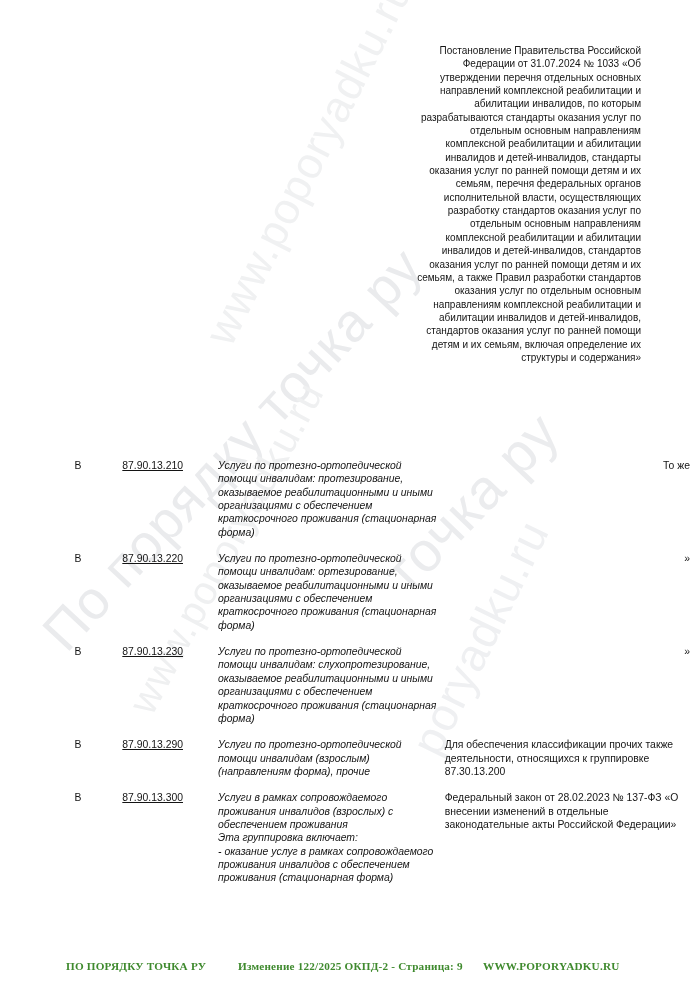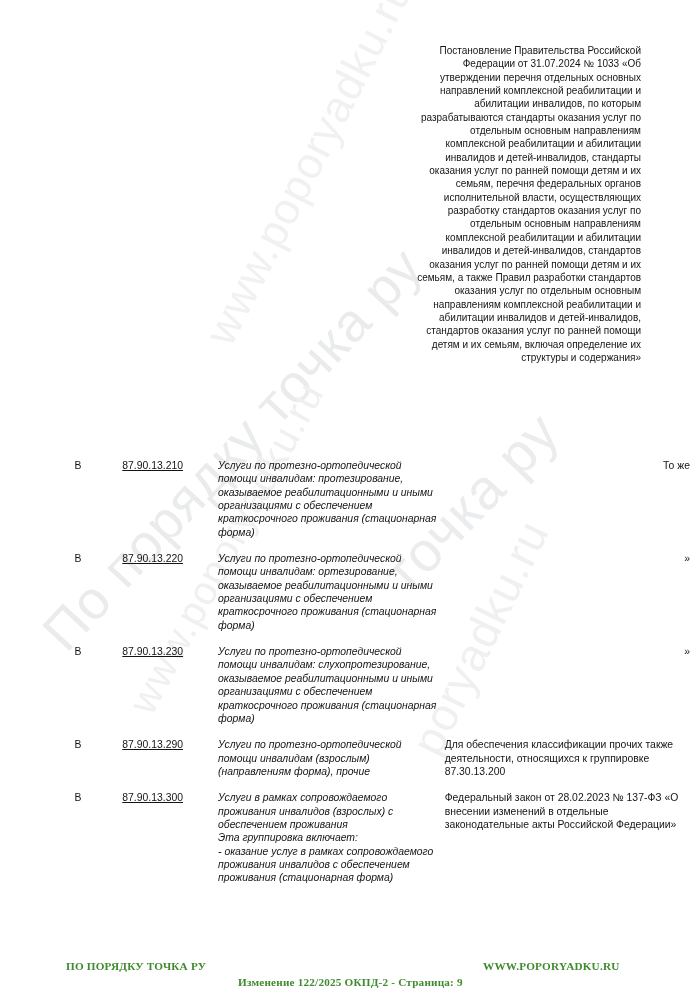--- a/index.html
+++ b/index.html
@@ -128,21 +128,21 @@
   #footer .f-item {
     position: absolute;
     font-family: "Liberation Serif", serif;
     font-weight: bold;
     font-size: 11.2px;
     color: #3f8a2e;
     white-space: nowrap;
     letter-spacing: 0.2px;
   }
   #footer .f-left   { left: 66px;  top: 2px; }
-  #footer .f-center { left: 238px; top: 18px; }
+  #footer .f-center { left: 238px; top: 2px; }
   #footer .f-right  { left: 483px; top: 2px; }
 </style>
 </head>
 <body>
 
 <div id="page">
 
   <div id="watermark-layer">
     <div class="wm wm-a">По порядку точка ру</div>
     <div class="wm wm-b">www.poporyadku.ru</div>

